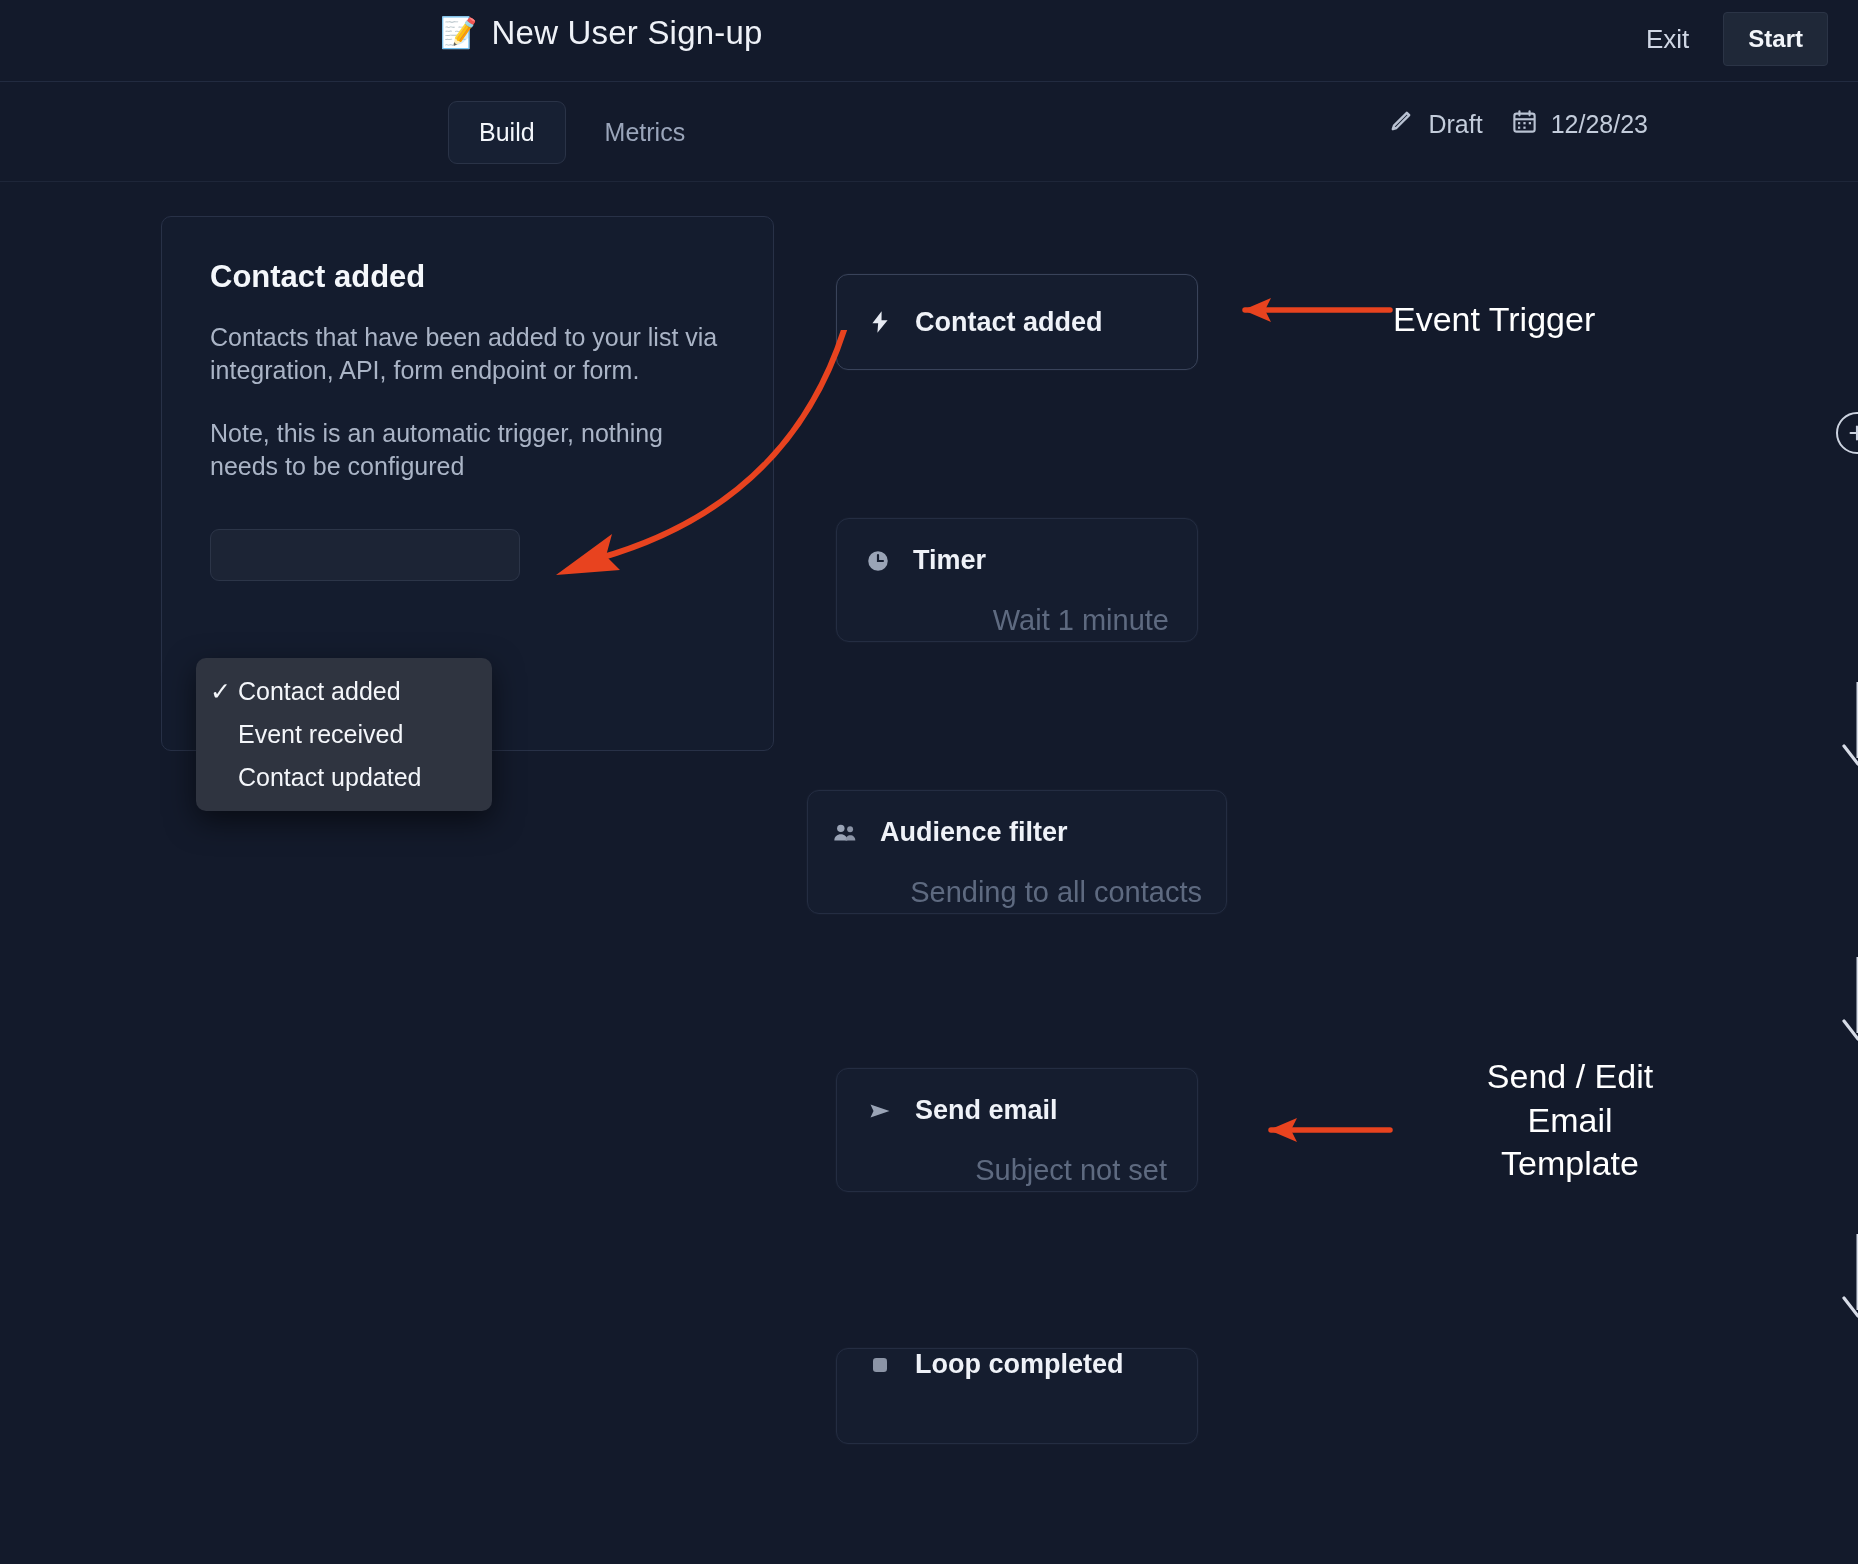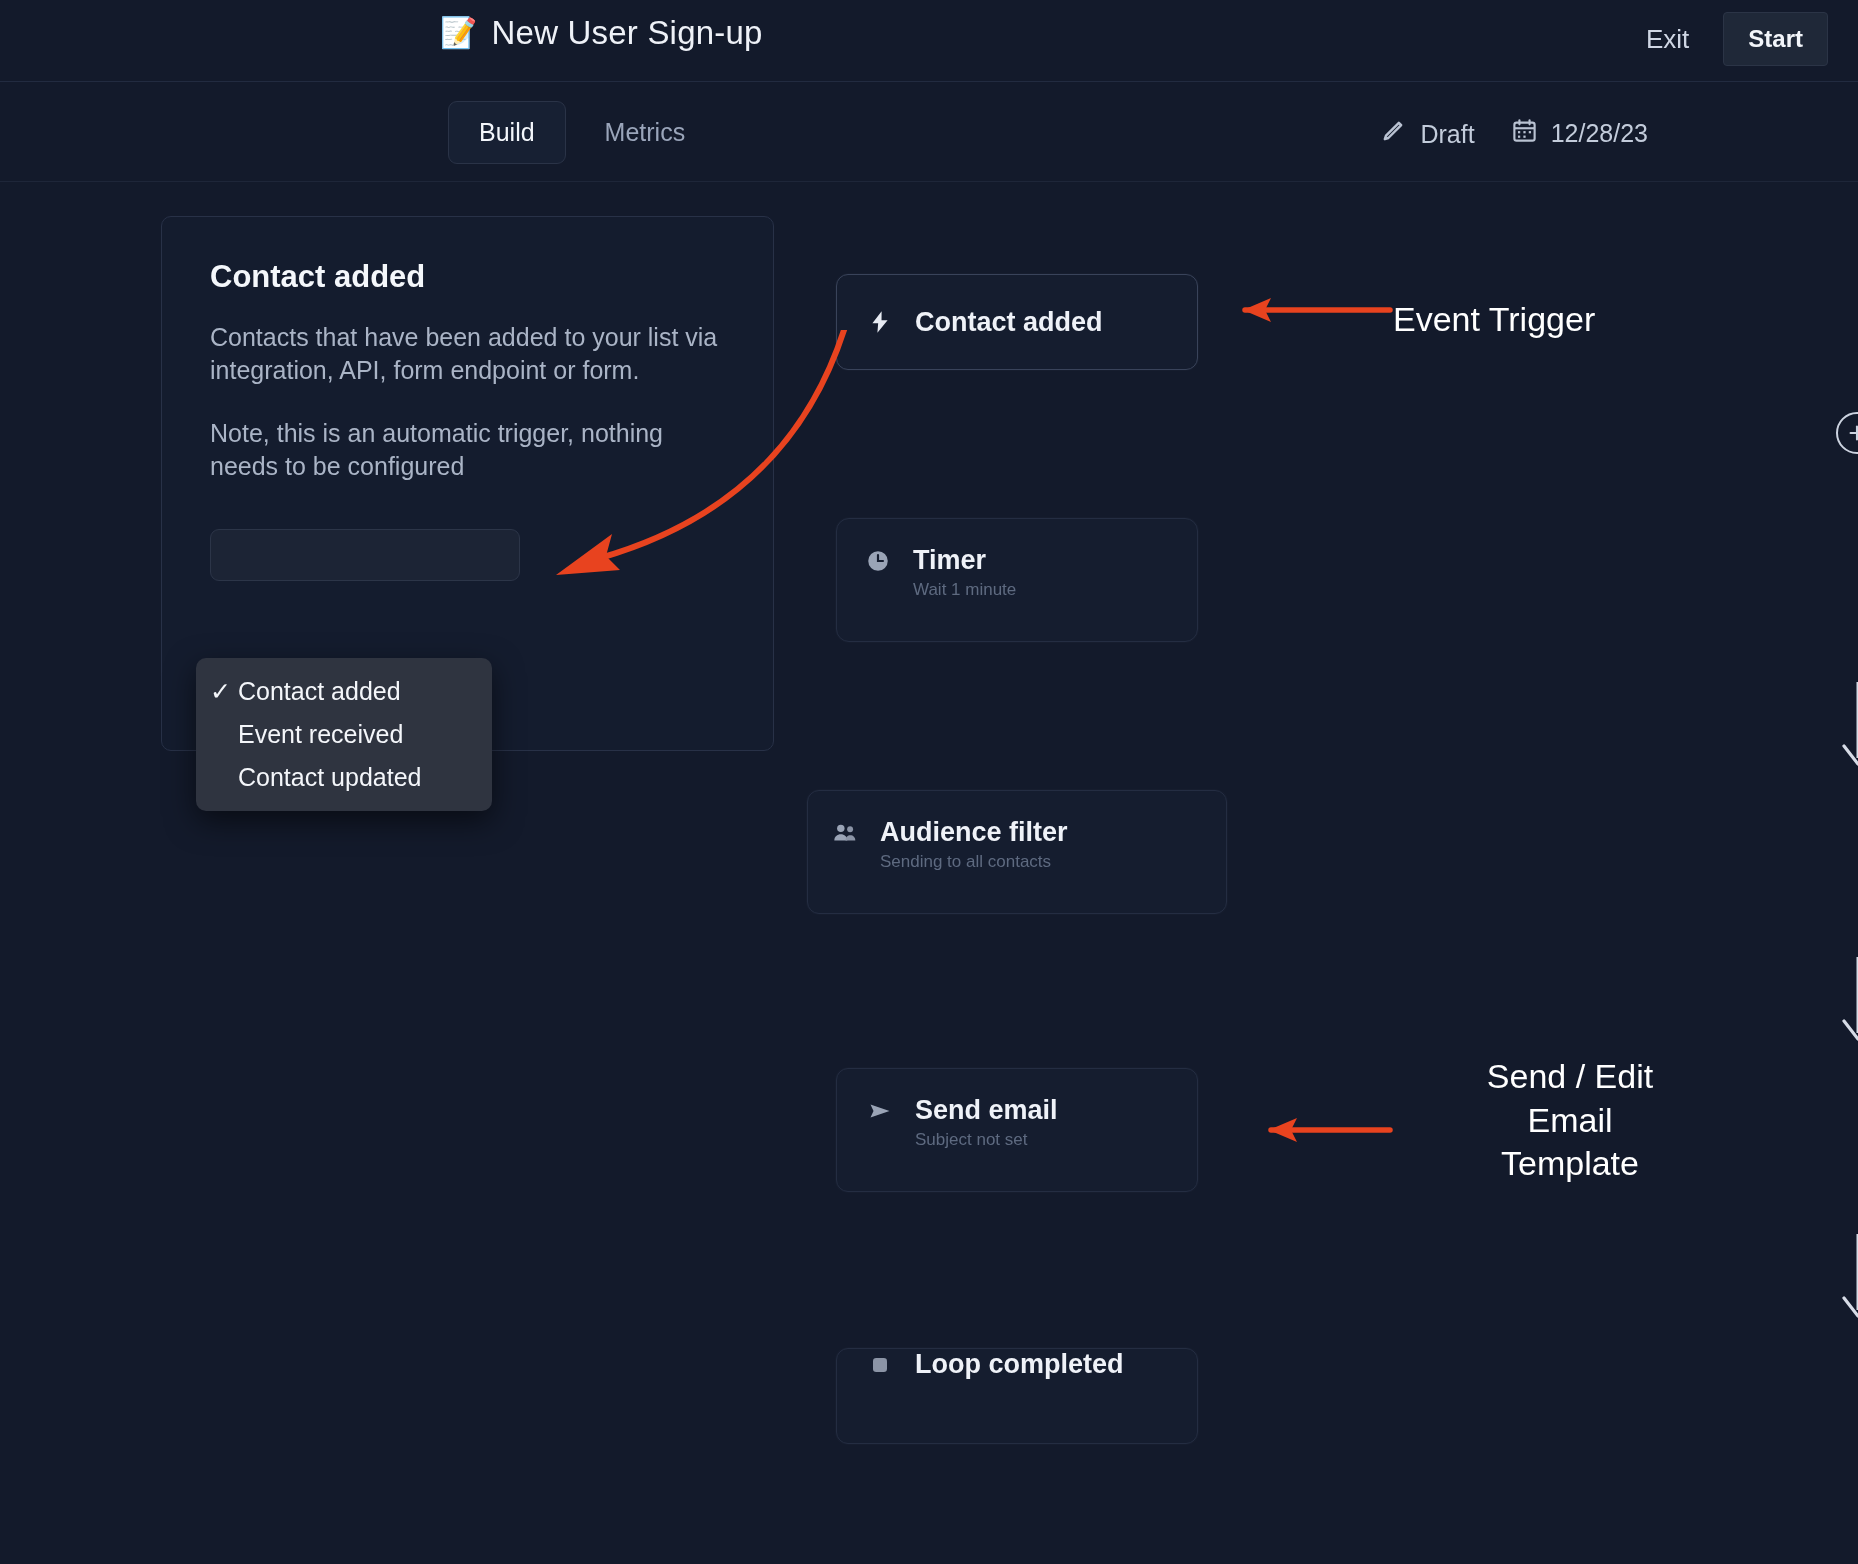--- a/index.html
+++ b/index.html
@@ -85,22 +85,22 @@
     background: transparent;
     font-family: inherit;
   }
   .tab.active {
     color: #f3f6fb;
     border-color: #2a3347;
     background: #172033;
   }
   .status-group {
     position: absolute;
-    right: 210px; top: 34px;
-    display: flex; align-items: flex-start; gap: 36px;
+    right: 210px; top: 24px;
+    display: flex; align-items: center; gap: 28px;
   }
   .status-item {
     display: flex; align-items: center; gap: 13px;
     font-size: 25px;
     color: #c3ccdb;
   }
   .pencil-ic { display:block; }
   .cal-ic { display:block; }
 
   
@@ -179,26 +179,27 @@
     cursor: pointer;
   }
   .node-row { display: flex; align-items: center; gap: 22px; }
   .node-icon { width: 26px; display: flex; align-items: center; justify-content: center; }
   .node-title {
     font-size: 27px;
     font-weight: bold;
     color: #eff2f8;
   }
   .node-sub {
-    font-size: 17px;
+    font-size: 29px;
     color: #5d6explicit;
     color: #5d6float;
     color: #5e6a80;
-    margin-top: 4px;
+    margin-top: 28px;
     margin-left: 48px;
+    text-align: right;
   }
 
   #node-trigger { left: 0; top: 274px; height: 96px; padding: 0 30px; display: flex; align-items: center; border-color: #39435a; }
   #node-timer   { left: 0; top: 518px; height: 124px; padding: 26px 28px; border-radius: 13px; }
   #node-filter  { left: -29px; top: 790px; width: 420px; height: 124px; padding: 26px 24px; }
   #node-email   { left: 0; top: 1068px; height: 124px; padding: 26px 30px; }
   #node-loop    { left: 0; top: 1348px; height: 96px; padding: 0 30px; display: flex; align-items: flex-start; }
 
   .plus-btn {
     position: absolute;

